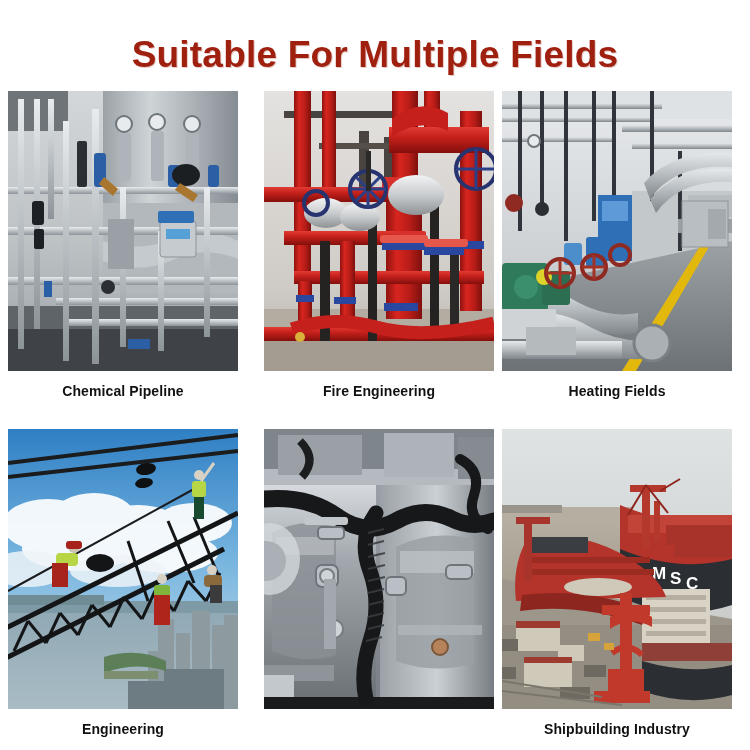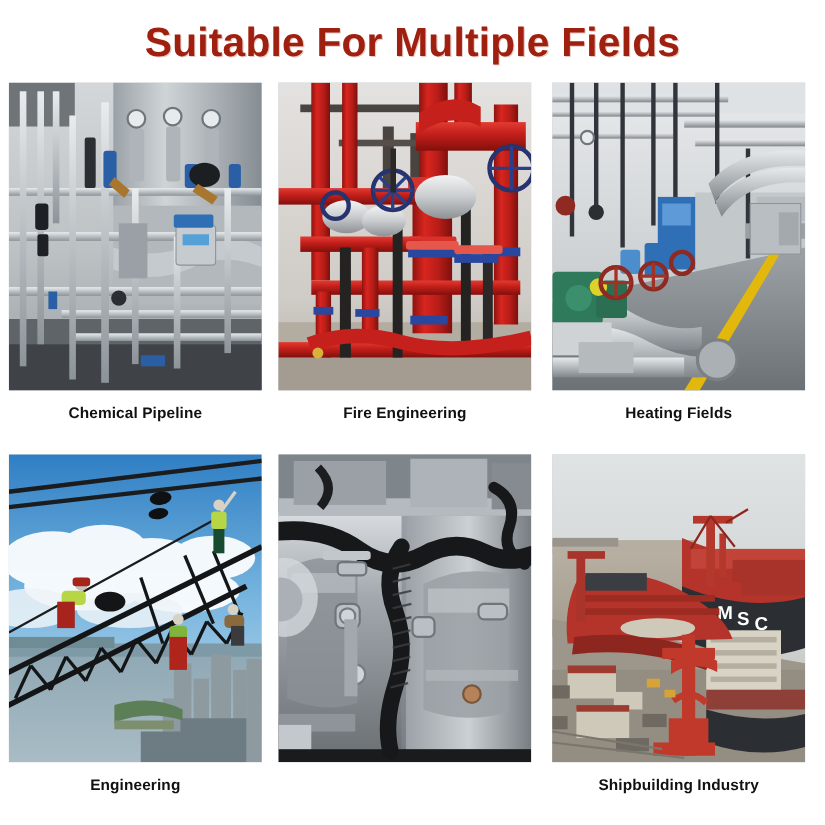--- a/index.html
+++ b/index.html
@@ -12,20 +12,21 @@
     height: 750px;
     overflow: hidden;
     font-family: "Liberation Sans", sans-serif;
     position: relative;
   }
   .page {
     width: 750px;
     height: 606px;
     position: relative;
     background: #ffffff;
+    margin-top: 16px;
   }
 
   
   .title {
     position: absolute;
     left: 0;
     top: 18px;
     width: 750px;
     text-align: center;
     font-family: "Liberation Sans", sans-serif;
@@ -43,21 +44,21 @@
     left: 8px;
     top: 75px;
     width: 736px;
     height: 660px;
   }
   .cell {
     position: absolute;
     width: 230px;
   }
   .cell.c0 { left: 0px; }
-  .cell.c1 { left: 245px; }
+  .cell.c1 { left: 256px; }
   .cell.c2 { left: 494px; }
   .cell.r0 { top: 0px; }
   .cell.r1 { top: 338px; }
 
   .photo {
     width: 230px;
     height: 280px;
     overflow: hidden;
     position: relative;
     background: #cfd3d6;

